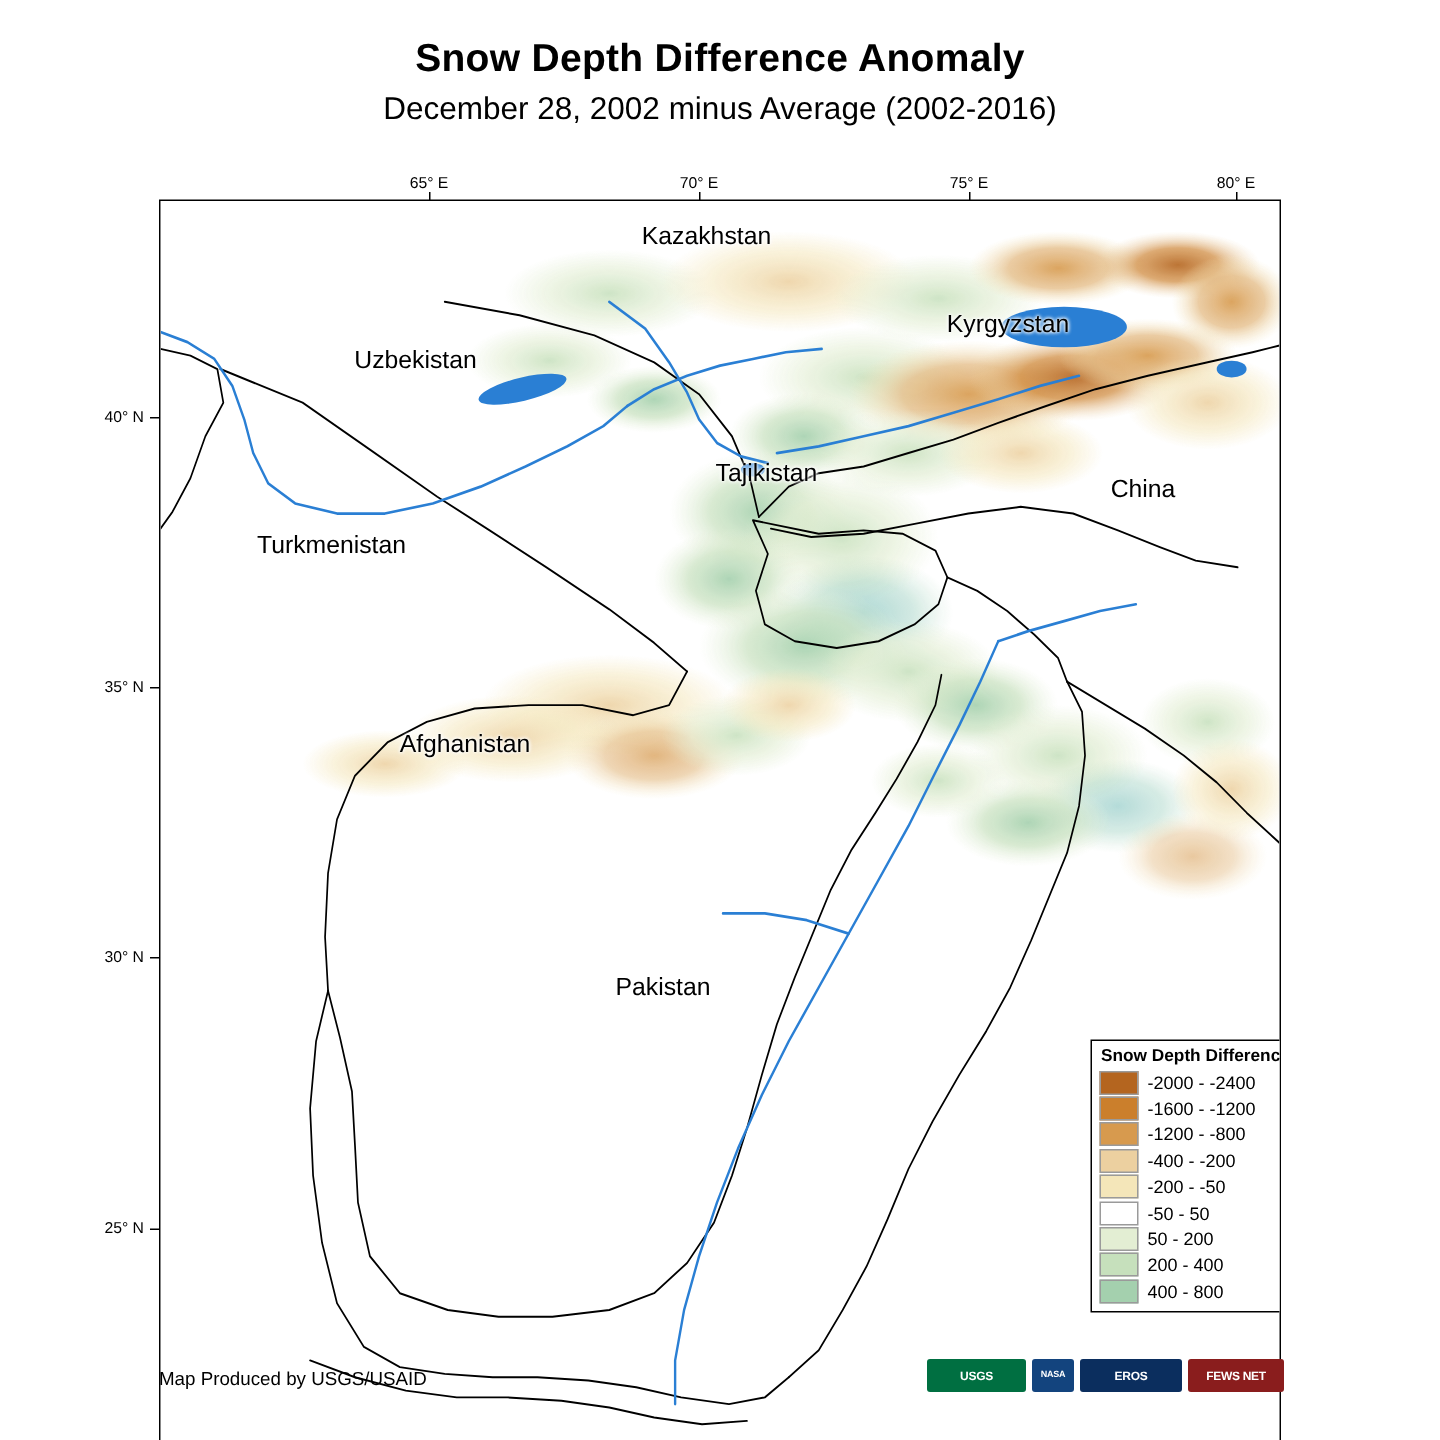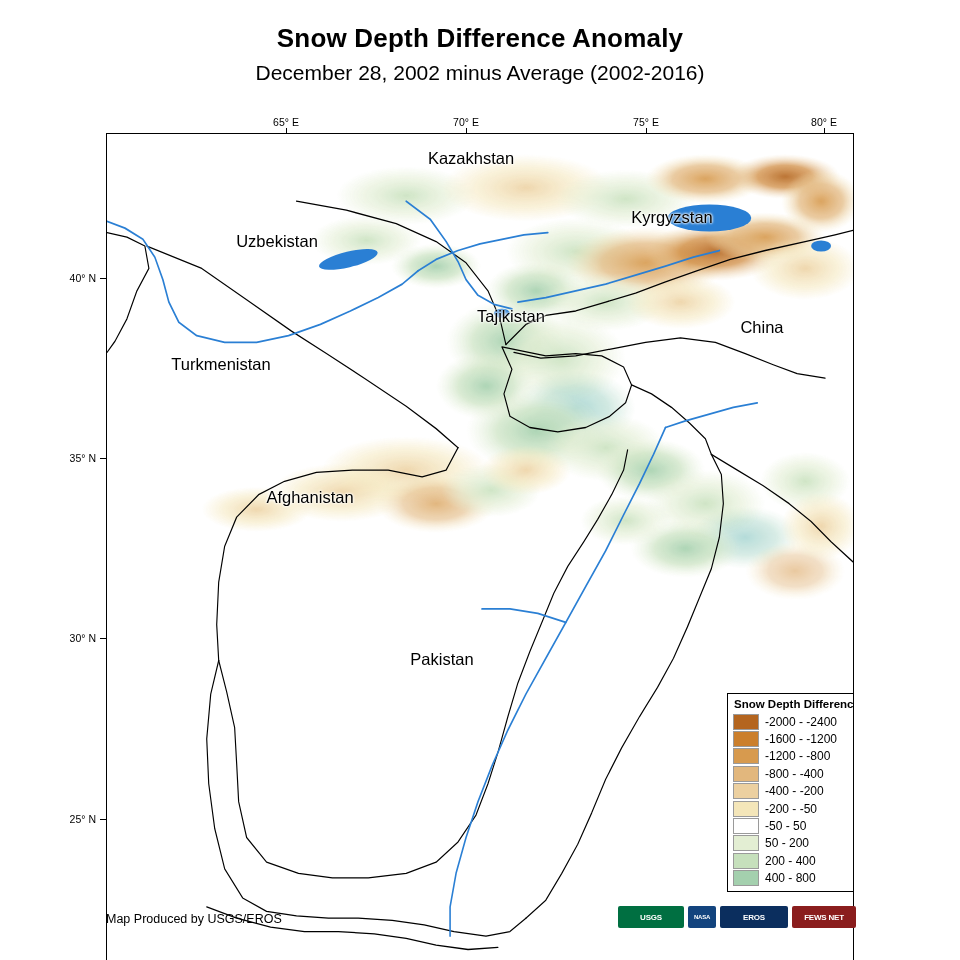--- a/index.html
+++ b/index.html
@@ -319,24 +319,20 @@
     </div>
     <div class="legend-row">
       <span class="legend-swatch" style="background:#cb7f2c"></span>
       <span class="legend-text">-1600 - -1200</span>
     </div>
     <div class="legend-row">
       <span class="legend-swatch" style="background:#d79a4e"></span>
       <span class="legend-text">-1200 - -800</span>
     </div>
     <div class="legend-row">
-      <span class="legend-swatch" style="background:#e2b77d"></span>
-      <span class="legend-text">-800 - -400</span>
-    </div>
-    <div class="legend-row">
       <span class="legend-swatch" style="background:#ecd0a0"></span>
       <span class="legend-text">-400 - -200</span>
     </div>
     <div class="legend-row">
       <span class="legend-swatch" style="background:#f4e6b9"></span>
       <span class="legend-text">-200 - -50</span>
     </div>
     <div class="legend-row">
       <span class="legend-swatch" style="background:#ffffff"></span>
       <span class="legend-text">-50 - 50</span>
@@ -373,20 +369,20 @@
   <div class="tick-label tick-lat" style="left:48px; top:452px; width:48px;">35° N</div>
   <div class="tick-label tick-lat" style="left:48px; top:632px; width:48px;">30° N</div>
   <div class="tick-label tick-lat" style="left:48px; top:813px; width:48px;">25° N</div>
 
   <div class="tick-mark" style="left:100px; top:278px; width:6px; height:1px;"></div>
   <div class="tick-mark" style="left:100px; top:458px; width:6px; height:1px;"></div>
   <div class="tick-mark" style="left:100px; top:638px; width:6px; height:1px;"></div>
   <div class="tick-mark" style="left:100px; top:819px; width:6px; height:1px;"></div>
 </div>
 
-<div id="footer-note">Map Produced by USGS/EROS</div>
+<div id="footer-note">Map Produced by USGS/USAID</div>
 
 <div id="logo-strip">
   <div class="logo-box logo-usgs">USGS</div>
   <div class="logo-box logo-small">NASA</div>
   <div class="logo-box logo-usaid">EROS</div>
   <div class="logo-box logo-fews">FEWS NET</div>
 </div>
 
 </body></html>

